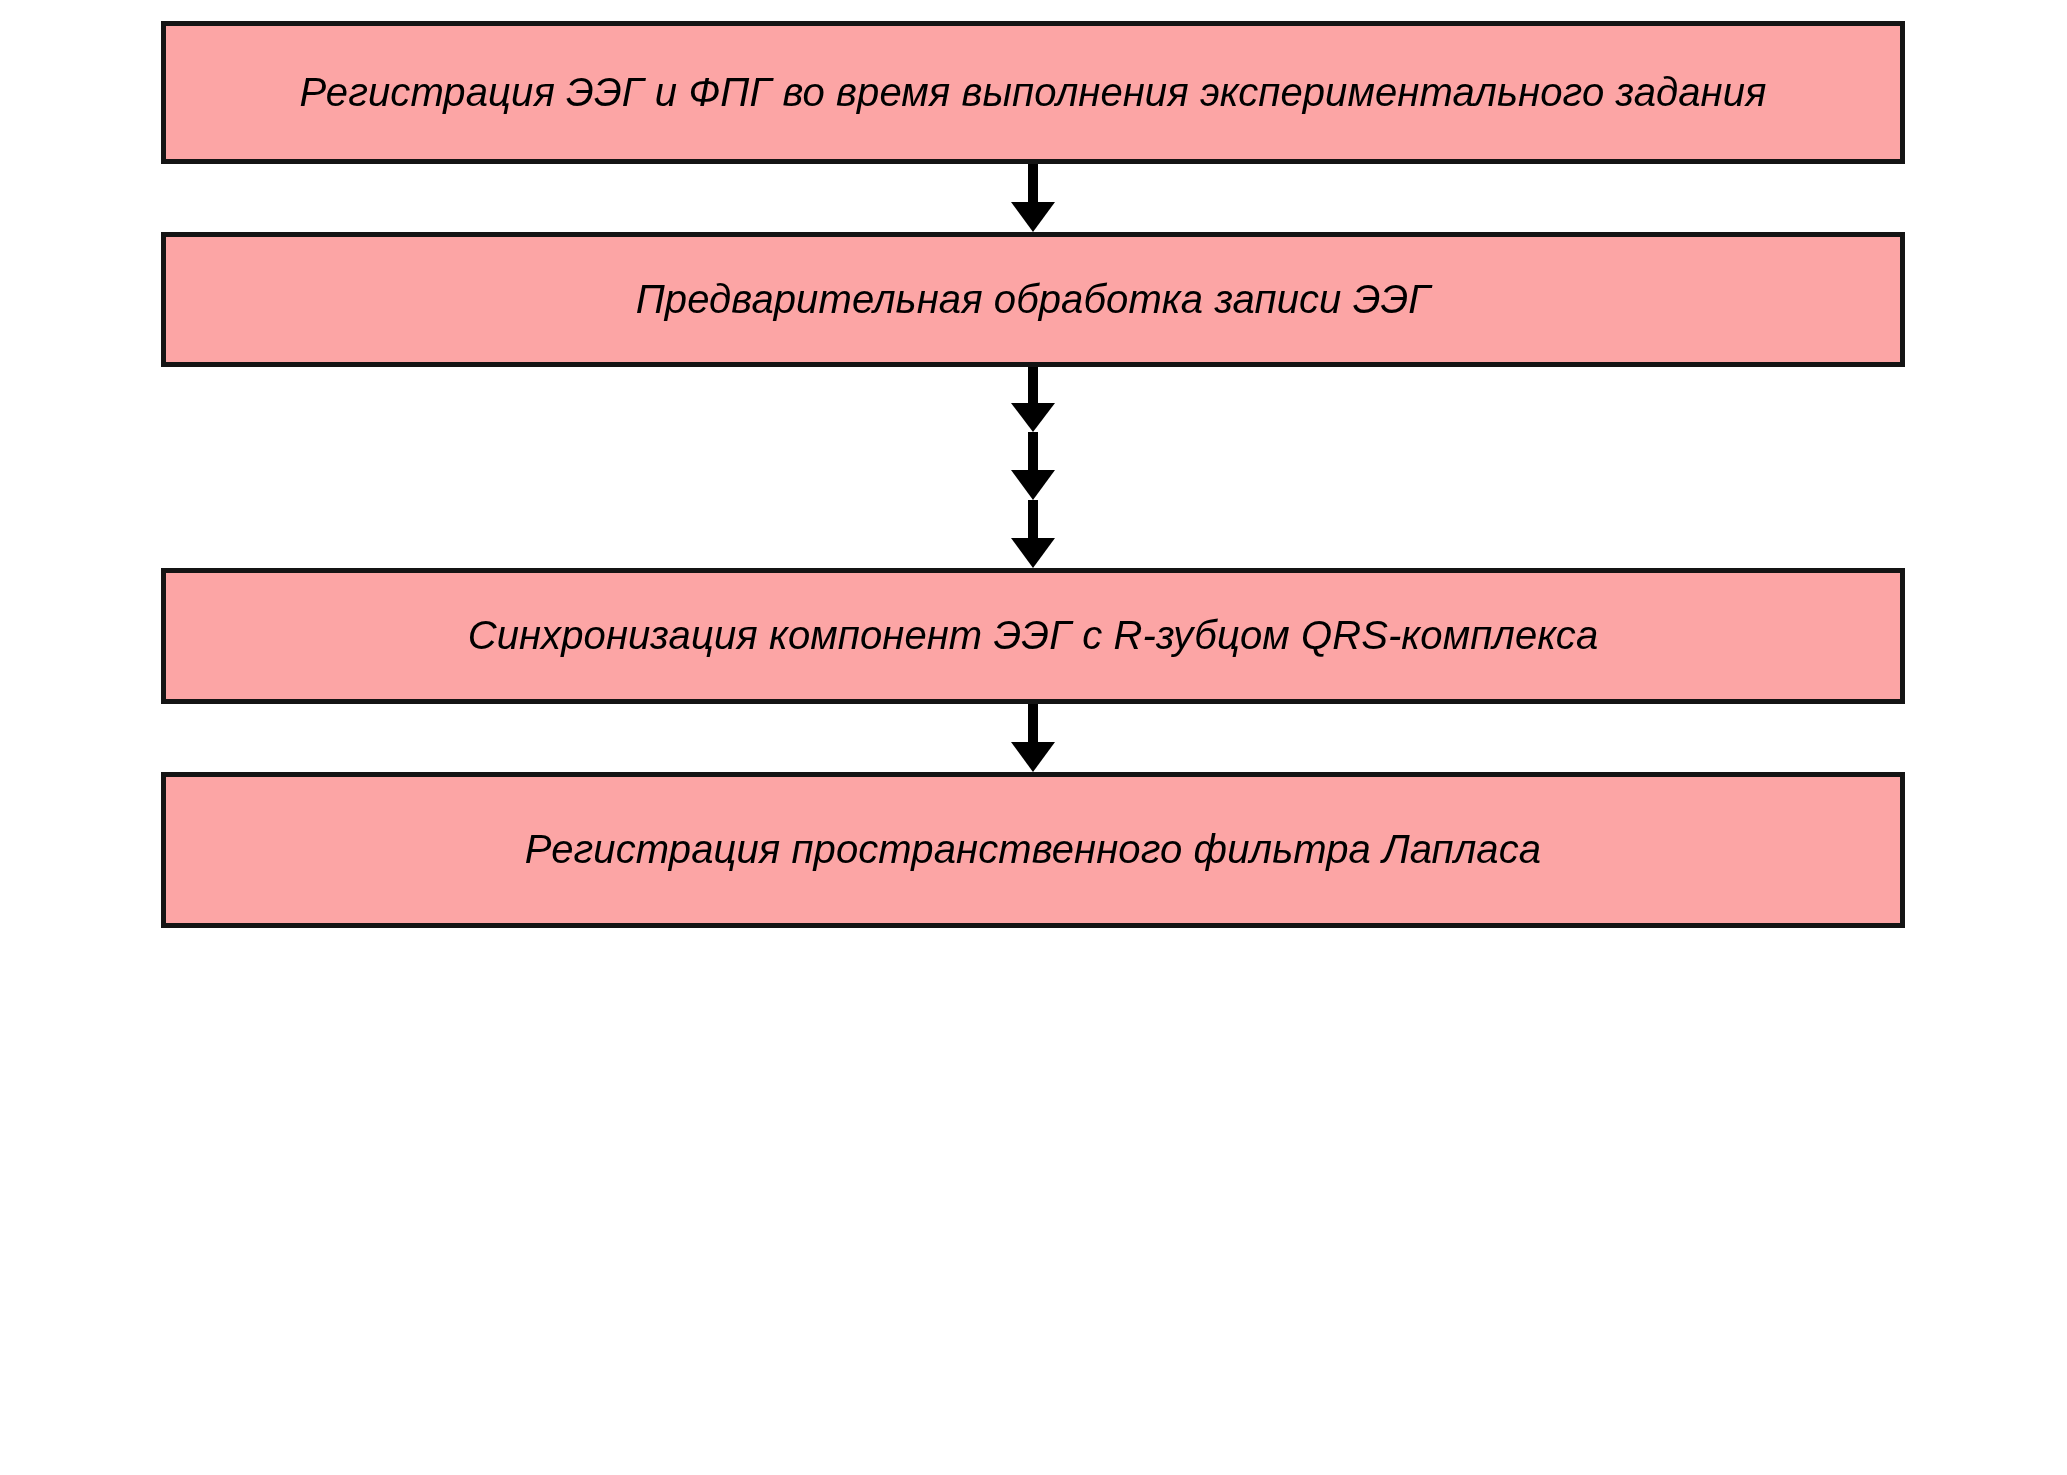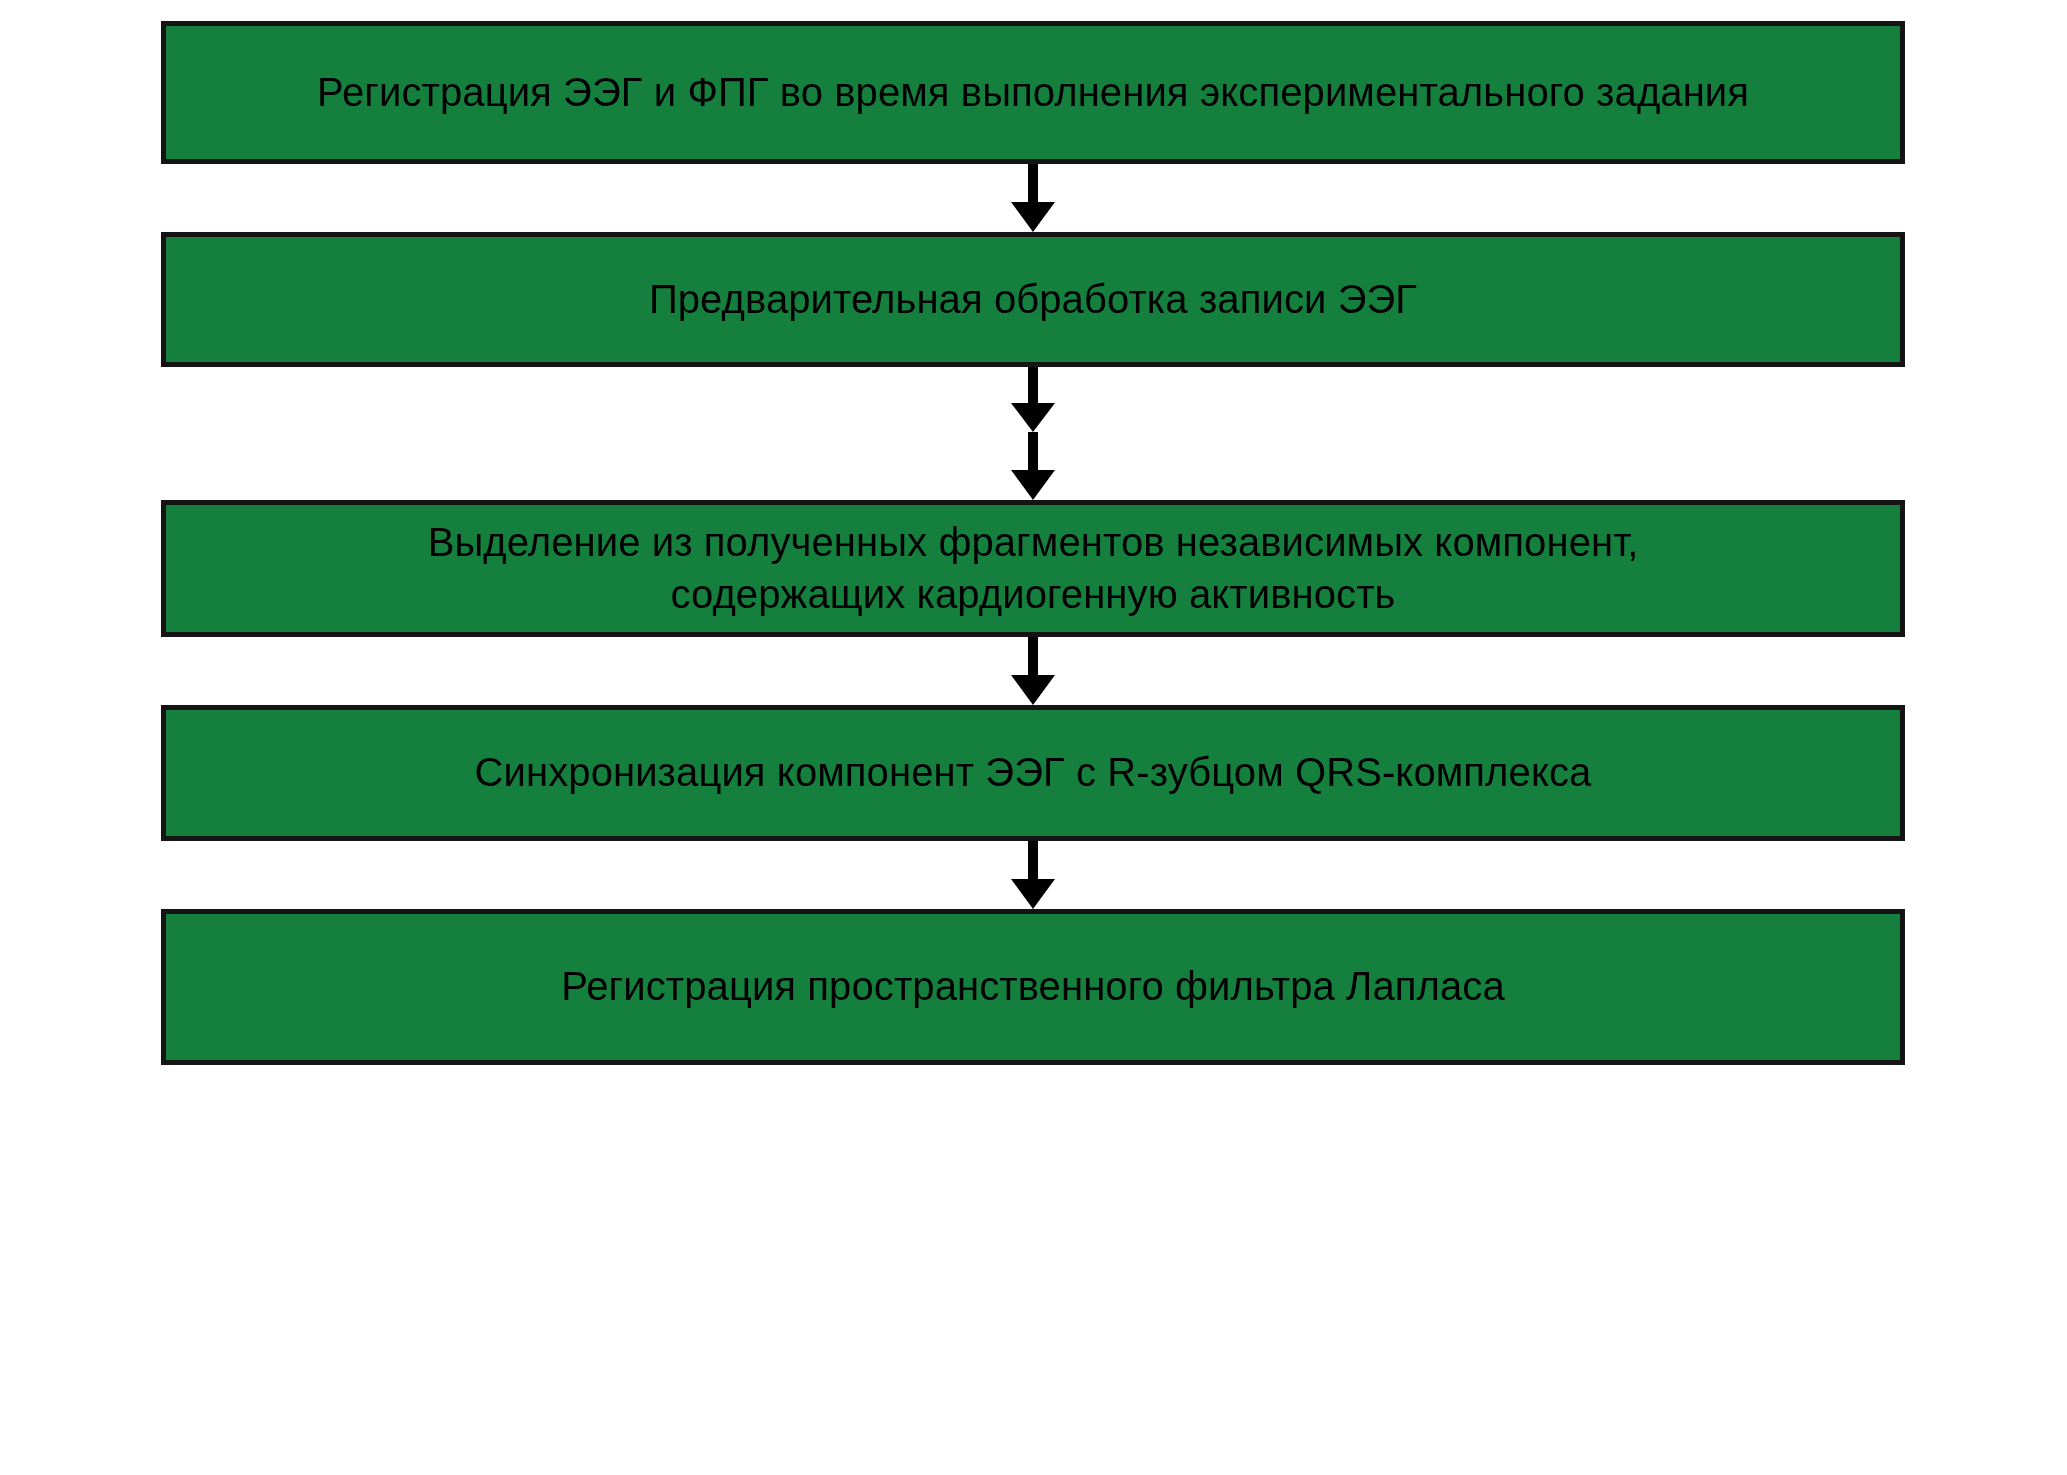--- a/index.html
+++ b/index.html
@@ -23,32 +23,33 @@
     left: 161px;
     top: 0px;
     width: 1744px;
     height: 1475px;
     display: flex;
     flex-direction: column;
     align-items: stretch;
   }
   .node {
     box-sizing: border-box;
-    background: #15803d;
+    background: #fca5a5;
     border: 5px solid #141414;
     display: flex;
     align-items: center;
     justify-content: center;
     text-align: center;
     color: #000000;
     font-size: 40px;
     line-height: 1.28;
     letter-spacing: 0.1px;
     padding: 6px 18px;
     flex: 0 0 auto;
+    font-style: italic;
   }
   .node-label {
     display: block;
     white-space: pre-line;
   }
   
   .node.n0 { height: 143px; margin-top: 21px; }
   .node.n1 { height: 135px; }
   .node.n2 { height: 131px; }
   .node.n3 { height: 137px; }
@@ -105,24 +106,20 @@
     </div>
 
 
     <div class="connector c2">
       <svg class="arrow-svg" viewBox="0 0 60 68" preserveAspectRatio="none">
         <rect x="25" y="0" width="10" height="42" fill="#000000"></rect>
         <polygon points="8,38 52,38 30,68" fill="#000000"></polygon>
       </svg>
     </div>
 
-    <div class="node n3">
-      <span class="node-label">Выделение из полученных фрагментов независимых компонент,
-содержащих кардиогенную активность</span>
-    </div>
 
     <div class="connector c3">
       <svg class="arrow-svg" viewBox="0 0 60 68" preserveAspectRatio="none">
         <rect x="25" y="0" width="10" height="42" fill="#000000"></rect>
         <polygon points="8,38 52,38 30,68" fill="#000000"></polygon>
       </svg>
     </div>
 
     <div class="node n4">
       <span class="node-label">Синхронизация компонент ЭЭГ с R-зубцом QRS-комплекса</span>

